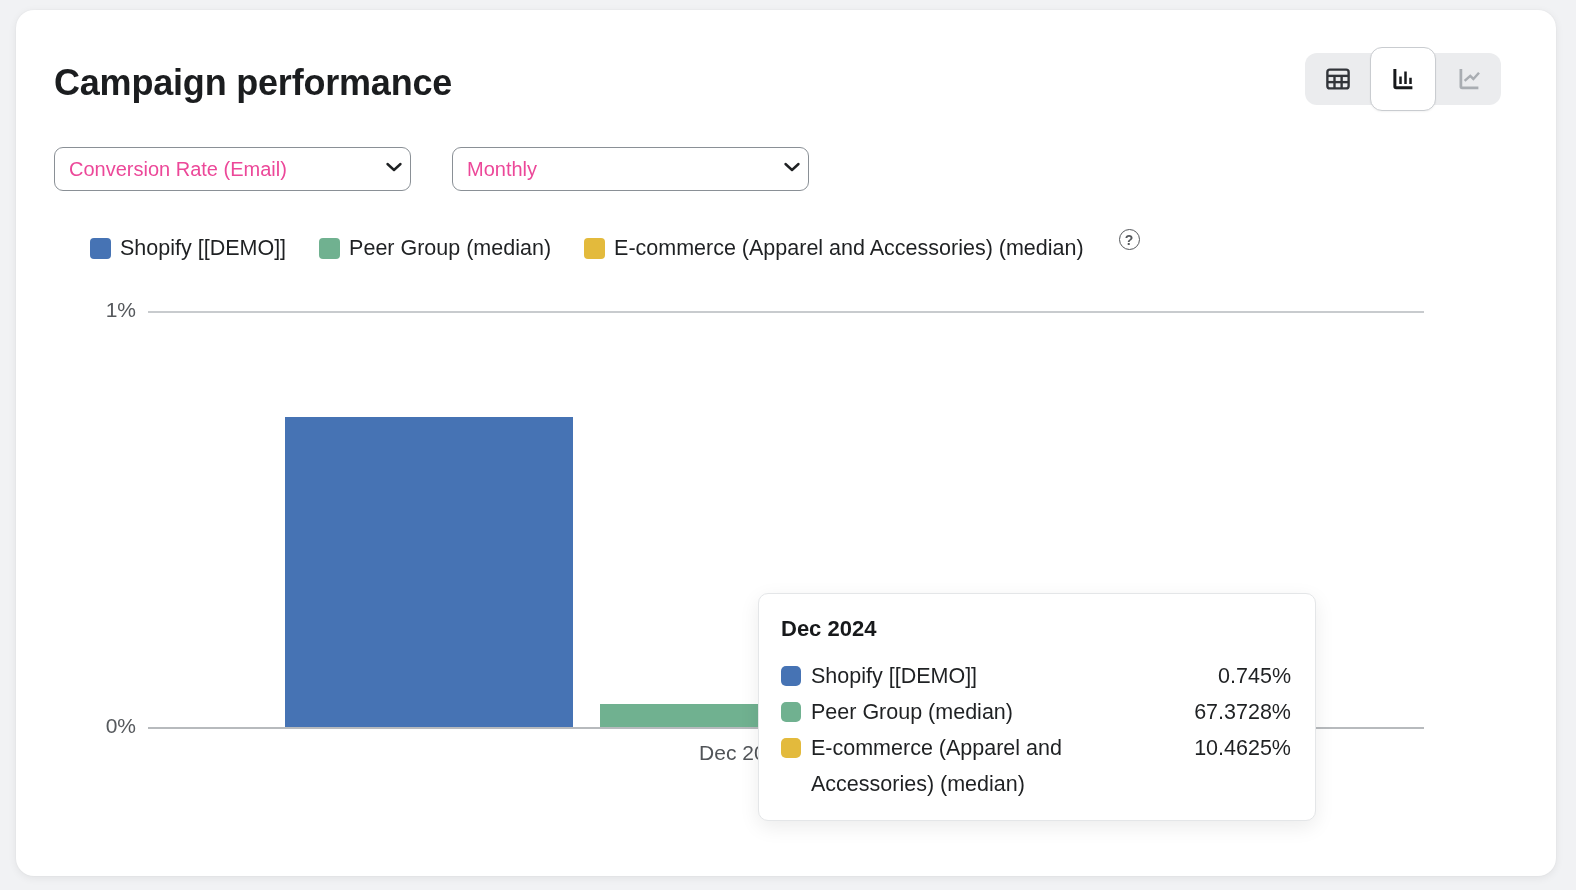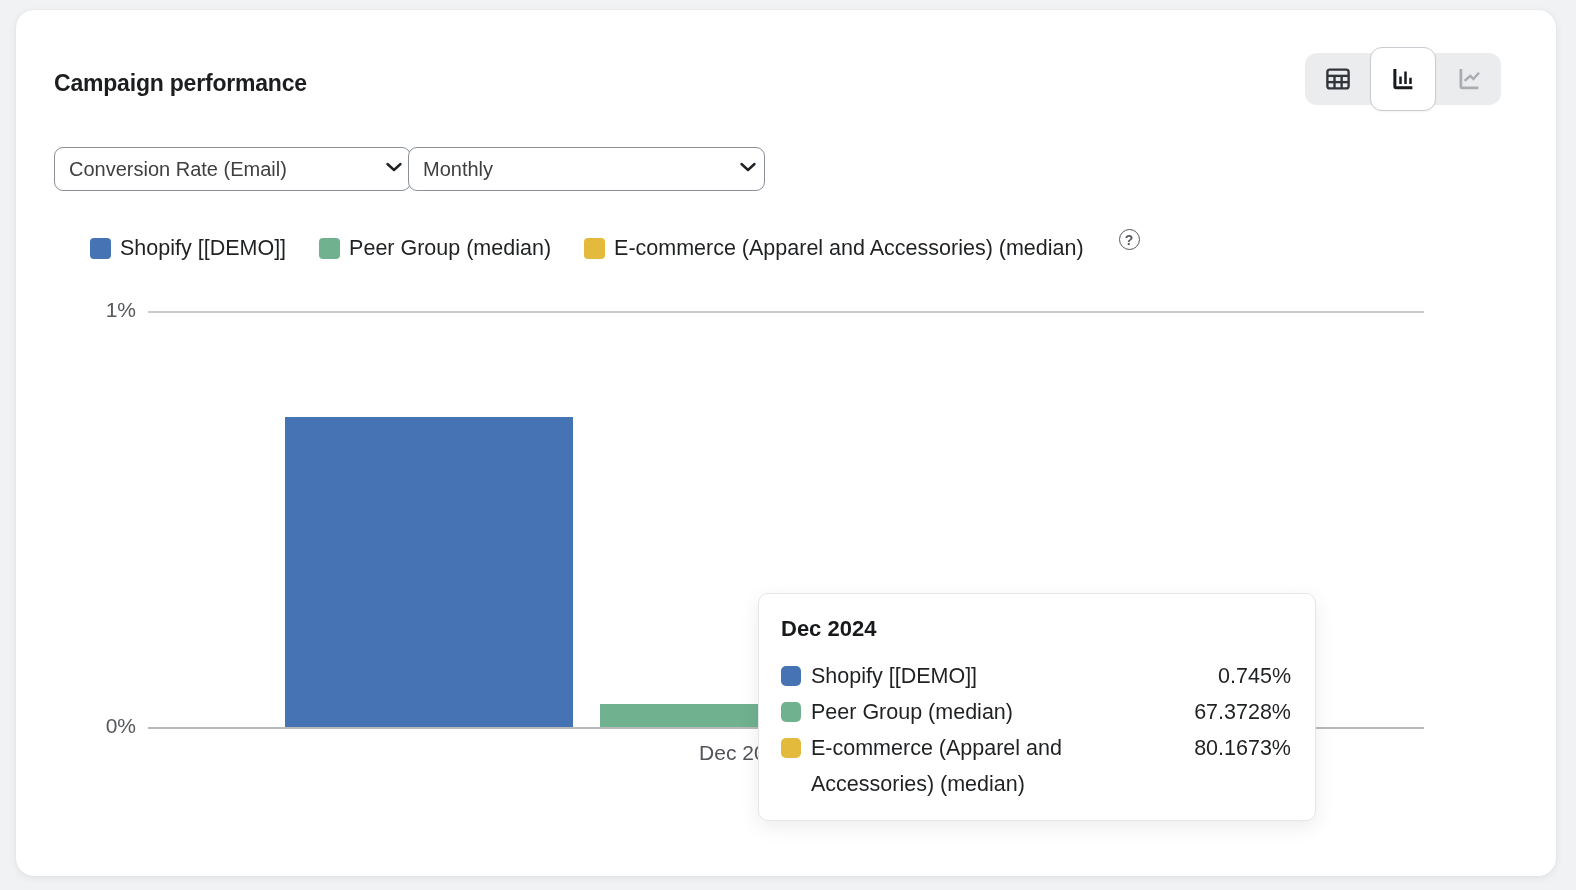--- a/index.html
+++ b/index.html
@@ -15,21 +15,21 @@
     position: absolute;
     left: 16px; top: 10px;
     width: 1540px; height: 866px;
     background: #ffffff;
     border-radius: 18px;
     box-shadow: 0 2px 8px rgba(0,0,0,0.07), 0 0 2px rgba(0,0,0,0.05);
   }
   .card-title {
     position: absolute;
     left: 38px; top: 56px;
-    font-size: 23px;
+    font-size: 36px;
     font-weight: 700;
     line-height: 34px;
     color: #1b1d1f;
     letter-spacing: -0.2px;
   }
   
   .view-toggle {
     position: absolute;
     left: 1289px; top: 43px;
     width: 196px; height: 52px;
@@ -62,25 +62,25 @@
   .select {
     position: absolute;
     top: 137px;
     width: 357px; height: 44px;
     border: 1px solid #8a9096;
     border-radius: 9px;
     background: #ffffff;
     display: flex; align-items: center; justify-content: space-between;
     padding: 0 4px 0 14px;
     font-size: 20px;
-    color: #404040;
+    color: #ec4899;
     cursor: pointer;
   }
   .select.metric { left: 38px; }
-  .select.period { left: 392px; }
+  .select.period { left: 436px; }
   .select .chev { color: #1f2123; }
   
   .legend {
     position: absolute;
     left: 74px; top: 226px;
     display: flex; align-items: flex-start;
     gap: 33px;
     font-size: 21.5px;
   }
   .legend-item { display: flex; align-items: center; gap: 9px; cursor: pointer; }
@@ -261,17 +261,17 @@
       <span class="t-value">0.745%</span>
     </div>
     <div class="tooltip-row">
       <span class="swatch" style="background: rgb(112, 177, 144);"></span>
       <span class="t-label">Peer Group (median)</span>
       <span class="t-value">67.3728%</span>
     </div>
     <div class="tooltip-row">
       <span class="swatch" style="background: rgb(227, 186, 60);"></span>
       <span class="t-label">E-commerce (Apparel and Accessories) (median)</span>
-      <span class="t-value">80.1673%</span>
+      <span class="t-value">10.4625%</span>
     </div>
   </div>
 
 </div>
 
 </body></html>

